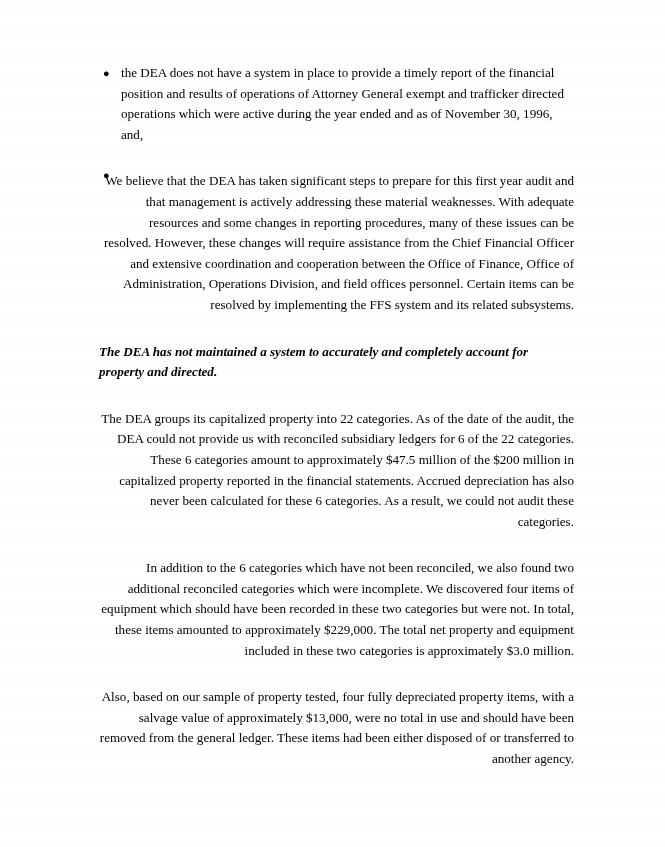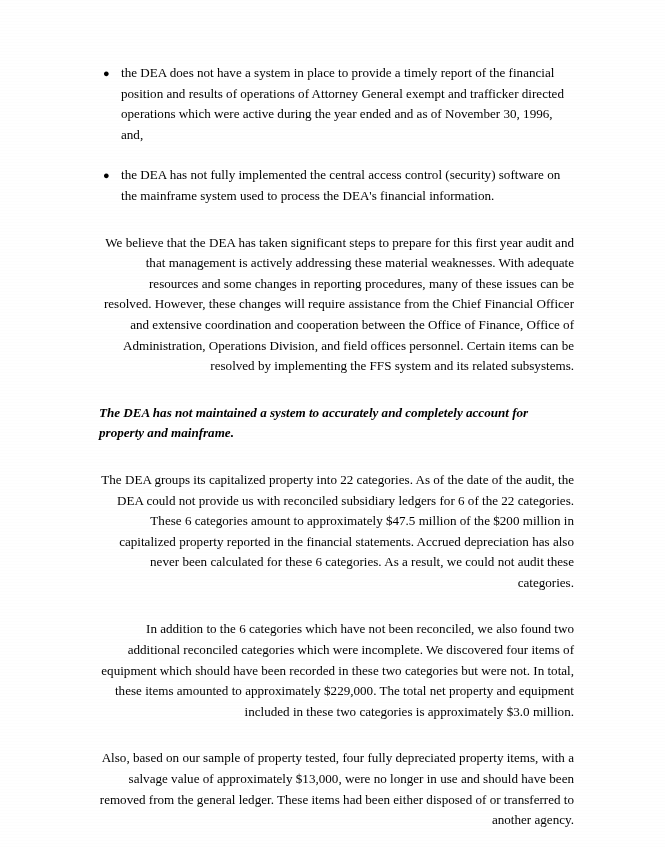--- a/index.html
+++ b/index.html
@@ -94,40 +94,39 @@
 
   <div class="content">
 
     <ul class="bullet-list">
       <li class="bullet-item">
         <span class="bullet-glyph">●</span>
         <span>the DEA does not have a system in place to provide a timely report of the financial position and results of operations of Attorney General exempt and trafficker directed operations which were active during the year ended and as of November 30, 1996, and,</span>
       </li>
       <li class="bullet-item">
         <span class="bullet-glyph">●</span>
-        <span>the DEA has not fully implemented the central access control (security) software on the mainframe system used to process the DEA's financial information.</span>
       </li>
     </ul>
 
     <div class="spacer-sm"></div>
 
     <p class="para">We believe that the DEA has taken significant steps to prepare for this first year audit and that management is actively addressing these material weaknesses.  With adequate resources and some changes in reporting procedures, many of these issues can be resolved.  However, these changes will require assistance from the Chief Financial Officer and extensive coordination and cooperation between the Office of Finance, Office of Administration, Operations Division, and field offices personnel.  Certain items can be resolved by implementing the FFS system and its related subsystems.</p>
 
     <div class="spacer-sm"></div>
 
-    <h2 class="heading-bold-italic">The DEA has not maintained a system to accurately and completely account for property and mainframe.</h2>
+    <h2 class="heading-bold-italic">The DEA has not maintained a system to accurately and completely account for property and directed.</h2>
 
     <div class="spacer-sm"></div>
 
     <p class="para">The DEA groups its capitalized property into 22 categories.  As of the date of the audit, the DEA could not provide us with reconciled subsidiary ledgers for 6 of the 22 categories.  These 6 categories amount to approximately $47.5 million of the $200 million in capitalized property reported in the financial statements.  Accrued depreciation has also never been calculated for these 6 categories.  As a result, we could not audit these categories.</p>
 
     <div class="spacer-sm"></div>
 
     <p class="para">In addition to the 6 categories which have not been reconciled, we also found two additional reconciled categories which were incomplete. We discovered four items of equipment which should have been recorded in these two categories but were not.  In total, these items amounted to approximately $229,000.  The total net property and equipment included in these two categories is approximately $3.0 million.</p>
 
     <div class="spacer-sm"></div>
 
-    <p class="para">Also, based on our sample of property tested, four fully depreciated property items, with a salvage value of approximately $13,000, were no longer in use and should have been removed from the general ledger.  These items had been either disposed of or transferred to another agency.</p>
+    <p class="para">Also, based on our sample of property tested, four fully depreciated property items, with a salvage value of approximately $13,000, were no total in use and should have been removed from the general ledger.  These items had been either disposed of or transferred to another agency.</p>
 
   </div>
 
   <div class="grain"></div>
 </div>
 
 </body></html>

